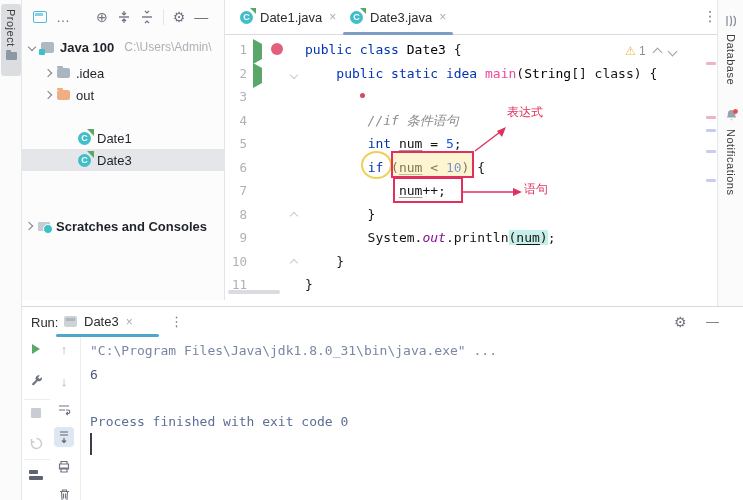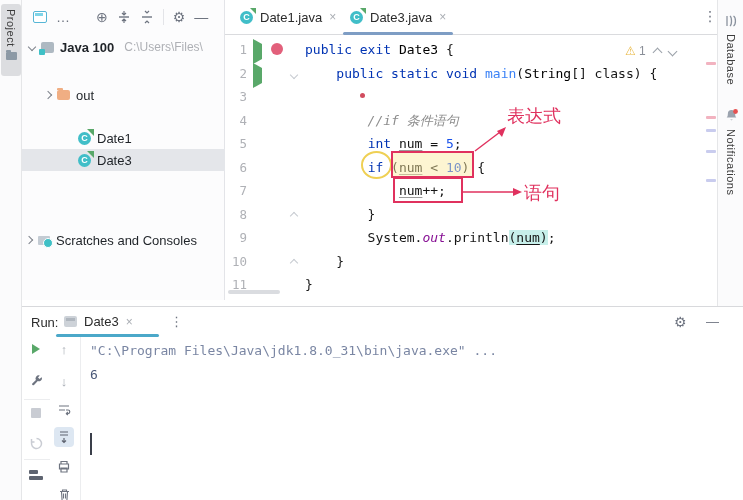--- a/index.html
+++ b/index.html
@@ -65,33 +65,33 @@
   .inspect { position:absolute; left:400px; top:44px; display:flex; align-items:center; gap:8px; font-size:12px; color:#8a8f98; }
   .warn-ic { color:#E8B63F; font-size:12px; }
   .chev2 { width:7px; height:7px; border-right:1.5px solid #9aa0a8; border-bottom:1.5px solid #9aa0a8; }
   .chev2.u { transform:rotate(-135deg); margin-top:3px; }
   .chev2.dn { transform:rotate(45deg); }
 
   .gutter-num { position:absolute; left:0; width:22px; height:24px; line-height:24px; text-align:right;
                 color:#AFB1B6; font:12.5px/24px "DejaVu Sans Mono", monospace; }
   .code-line { position:absolute; left:80px; height:24px; line-height:24px; white-space:pre;
                font:13px/24px "DejaVu Sans Mono", monospace; color:#151515; }
-  .tk-kw{color:#0033B3} .tk-cls{color:#000} .tk-mtd{color:#3b82f6}
+  .tk-kw{color:#0033B3} .tk-cls{color:#000} .tk-mtd{color:#ec4899}
   .tk-cmt{color:#8C8C8C;font-style:italic} .tk-num{color:#1750EB}
   .tk-fld{color:#871094;font-style:italic} .tk-pl{color:#151515}
   .tk-var{text-decoration:underline; text-decoration-color:#9a9a9a; text-underline-offset:2px}
   .tk-hl{background:#C7EFEA} .tk-varh{background:#C7EFEA; text-decoration:underline; text-underline-offset:2px}
 
   .play { width:0; height:0; border-style:solid; border-width:5.5px 0 5.5px 9px; border-color:transparent transparent transparent #59A869; }
   .bpoint { width:12px; height:12px; border-radius:50%; background:#E2607B; }
   .foldmark { position:absolute; left:66px; width:6px; height:6px; border-right:1.3px solid #C6CAD0; border-bottom:1.3px solid #C6CAD0; }
 
   .ann-ellipse { position:absolute; border:2px solid #EFD054; border-radius:50%; }
   .ann-box { position:absolute; border:2px solid #E0315E; }
-  .ann-text { position:absolute; color:#E0315E; font-size:18px; font-family:"Liberation Sans", sans-serif; }
+  .ann-text { position:absolute; color:#E0315E; font-size:12px; font-family:"Liberation Sans", sans-serif; }
   .red-dot { position:absolute; width:5px; height:5px; background:#D14C5E; border-radius:50%; }
   .stripe-mark { position:absolute; left:481px; width:10px; height:3px; border-radius:1px; }
 
   
   .rstrip { left:717px; top:0; width:26px; height:500px; background:#FBFBFC; border-left:1px solid #E5E6E8; }
   .rs-item { position:absolute; left:0; width:26px; display:flex; flex-direction:column; align-items:center; gap:6px; color:#5d6168; }
 
   
   .runp { left:22px; top:306px; width:721px; height:194px; background:#fff; border-top:1px solid #D8D9DC; }
   .run-head { position:absolute; left:0; top:0; width:721px; height:30px; display:flex; align-items:center; }
@@ -140,36 +140,41 @@
       </svg>
       <span class="tb-sep"></span>
       <span class="tb-ic">⚙</span>
       <span class="tb-ic">—</span>
     </div>
 
     <div class="abs trow" style="top:36px; padding-left:7px;">
       <span class="chev d"></span>
       <span class="module-ic"></span>
       <span class="tlabel bold">Java 100</span>
-      <span class="tpath">C:\Users\Files\</span>
+      <span class="tpath">C:\Users\Admin\</span>
+    </div>
+    <div class="abs trow" style="top:62px; padding-left:23px;">
+      <span class="chev r"></span>
+      <span class="fold f-grey"></span>
+      <span class="tlabel">.idea</span>
     </div>
     <div class="abs trow" style="top:84px; padding-left:23px;">
       <span class="chev r"></span>
       <span class="fold f-orange"></span>
       <span class="tlabel">out</span>
     </div>
     <div class="abs trow" style="top:127px; padding-left:56px;">
       <span class="class-ic">C</span>
       <span class="tlabel">Date1</span>
     </div>
     <div class="abs trow sel" style="top:149px; padding-left:56px;">
       <span class="class-ic">C</span>
       <span class="tlabel">Date3</span>
     </div>
-    <div class="abs trow" style="top:229px; padding-left:4px;">
+    <div class="abs trow" style="top:215px; padding-left:4px;font-weight:bold;">
       <span class="chev r"></span>
       <span class="scr-ic"></span>
       <span class="tlabel">Scratches and Consoles</span>
     </div>
   </div>
 
   <div class="abs editor">
     <div class="abs tabbar">
       <div class="tab" style="left:6px;">
         <span class="mini-class">C</span>
@@ -208,22 +213,22 @@
         <div class="gutter-num" style="top: 108.5px;">4</div>
         <div class="gutter-num" style="top: 132px;">5</div>
         <div class="gutter-num" style="top: 155.5px;">6</div>
         <div class="gutter-num" style="top: 179px;">7</div>
         <div class="gutter-num" style="top: 202.5px;">8</div>
         <div class="gutter-num" style="top: 226px;">9</div>
         <div class="gutter-num" style="top: 249.5px;">10</div>
         <div class="gutter-num" style="top: 273px;">11</div>
       </div>
     <div class="abs" id="code-lines">
-        <div class="code-line" style="top: 38px;"><span class="tk-kw">public exit </span><span class="tk-cls">Date3</span><span class="tk-pl"> {</span></div>
-        <div class="code-line" style="top: 61.5px;"><span class="tk-pl">    </span><span class="tk-kw">public static void </span><span class="tk-mtd">main</span><span class="tk-pl">(</span><span class="tk-cls">String</span><span class="tk-pl">[] class) {</span></div>
+        <div class="code-line" style="top: 38px;"><span class="tk-kw">public class </span><span class="tk-cls">Date3</span><span class="tk-pl"> {</span></div>
+        <div class="code-line" style="top: 61.5px;"><span class="tk-pl">    </span><span class="tk-kw">public static idea </span><span class="tk-mtd">main</span><span class="tk-pl">(</span><span class="tk-cls">String</span><span class="tk-pl">[] class) {</span></div>
         <div class="code-line" style="top: 85px;"></div>
         <div class="code-line" style="top: 108.5px;"><span class="tk-cmt">        //if 条件语句</span></div>
         <div class="code-line" style="top: 132px;"><span class="tk-pl">        </span><span class="tk-kw">int</span><span class="tk-pl"> </span><span class="tk-var">num</span><span class="tk-pl"> = </span><span class="tk-num">5</span><span class="tk-pl">;</span></div>
         <div class="code-line" style="top: 155.5px;"><span class="tk-pl">        </span><span class="tk-kw">if</span><span class="tk-pl"> (</span><span class="tk-var">num</span><span class="tk-pl"> &lt; </span><span class="tk-num">10</span><span class="tk-pl">) {</span></div>
         <div class="code-line" style="top: 179px;"><span class="tk-pl">            </span><span class="tk-var">num</span><span class="tk-pl">++;</span></div>
         <div class="code-line" style="top: 202.5px;"><span class="tk-pl">        }</span></div>
         <div class="code-line" style="top: 226px;"><span class="tk-pl">        System.</span><span class="tk-fld">out</span><span class="tk-pl">.println</span><span class="tk-hl">(</span><span class="tk-varh">num</span><span class="tk-hl">)</span><span class="tk-pl">;</span></div>
         <div class="code-line" style="top: 249.5px;"><span class="tk-pl">    }</span></div>
         <div class="code-line" style="top: 273px;"><span class="tk-pl">}</span></div>
       </div>
@@ -328,16 +333,17 @@
       </svg>
     </div>
     <div class="runtool" style="left:32px; top:178px;">
       <svg width="13" height="14" viewBox="0 0 13 14">
         <path d="M2 3.5h9M4.5 3.5V2h4v1.5M3.5 3.5l.6 9h4.8l.6-9M5.5 5.5v5M7.5 5.5v5" stroke="#6E7480" stroke-width="1.1" fill="none"></path>
       </svg>
     </div>
 
     <div class="con-line" style="top:36px; color:#7A86A3;">"C:\Program Files\Java\jdk1.8.0_31\bin\java.exe" ...</div>
     <div class="con-line" style="top:60px; color:#4A5878;">6</div>
+    <div class="con-line" style="top:107px; color:#5F6E96;">Process finished with exit code 0</div>
     <div class="caret" style="top:126px;"></div>
   </div>
 
 </div>
 
 </body></html>

